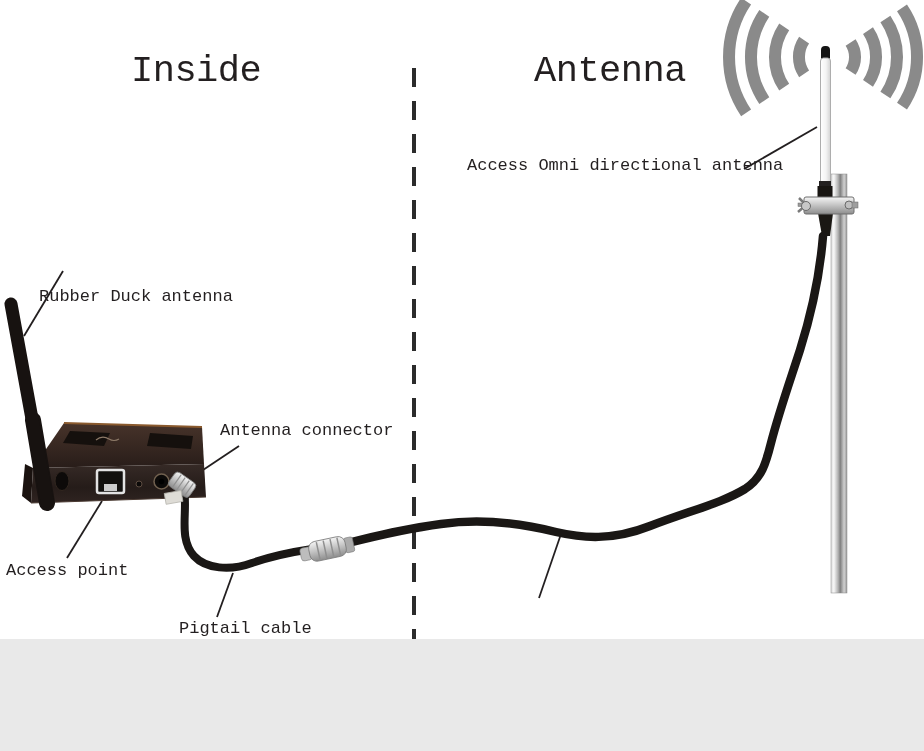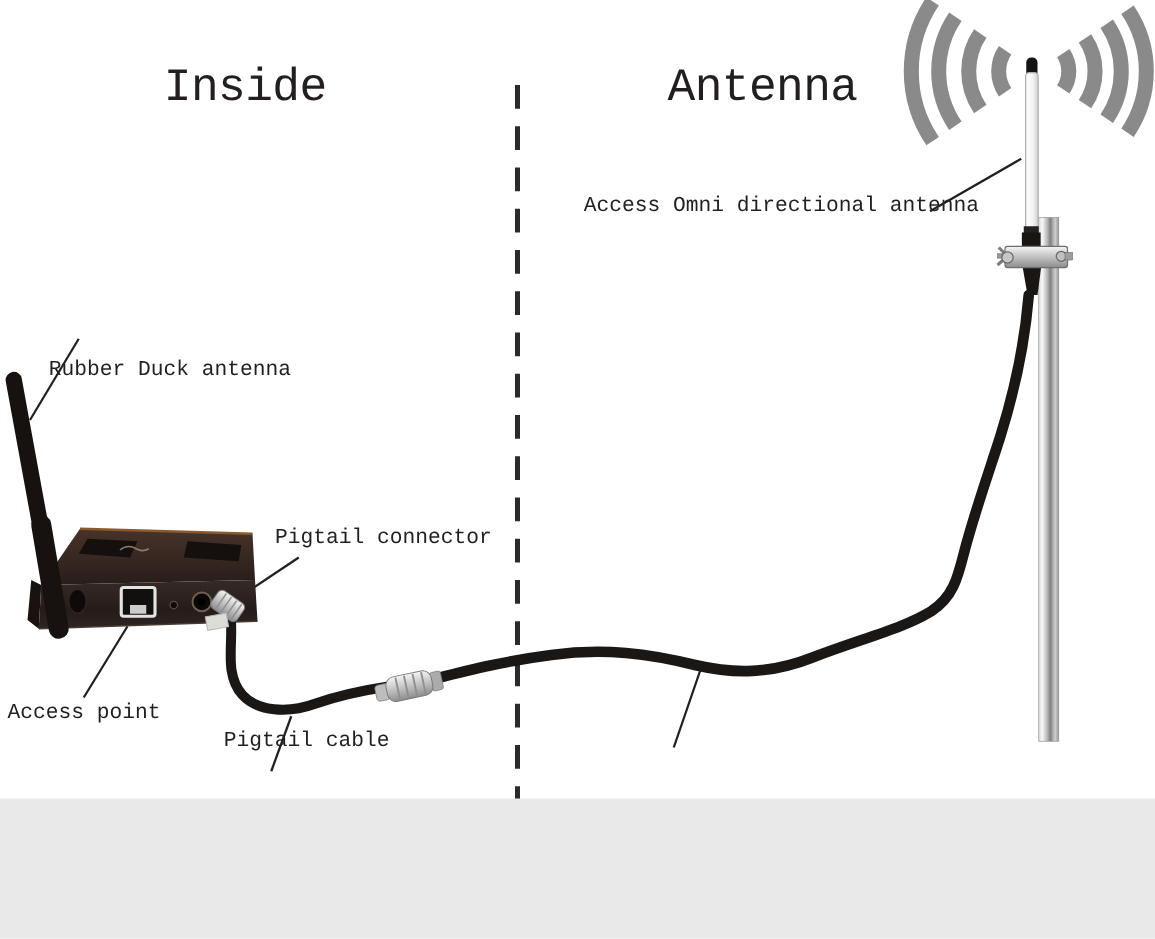--- a/index.html
+++ b/index.html
@@ -19,21 +19,21 @@
   }
   .lbl{
     position:absolute;font-size:17px;font-weight:400;color:var(--c-text);
     white-space:nowrap;
   }
   #title-inside{left:131px;top:50px;}
   #title-outside{left:534px;top:50px;}
   #lbl-rubber-duck{left:39px;top:247px;margin-top:40px;}
   #lbl-antenna-connector{left:220px;top:421px;}
   #lbl-access-point{left:6px;top:561px;}
-  #lbl-pigtail{left:179px;top:584px;}
+  #lbl-pigtail{left:179px;top:619px;}
   #lbl-feeder{left:486px;top:599px;}
   #lbl-omni{left:467px;top:156px;}
 </style>
 </head>
 <body>
 
 <div class="stage">
 
   <svg width="924" height="751" viewBox="0 0 924 751">
     <defs>
@@ -146,17 +146,17 @@
     <g>
       <path d="M33 420 L47 503" stroke="#171210" stroke-width="16" stroke-linecap="round" fill="none"></path>
       <path d="M11 304 L47 501" stroke="#171210" stroke-width="13" stroke-linecap="round" fill="none"></path>
     </g>
   </svg>
 
   <div class="title" id="title-inside">Inside</div>
   <div class="title" id="title-outside">Antenna</div>
 
   <div class="lbl" id="lbl-rubber-duck">Rubber Duck antenna</div>
-  <div class="lbl" id="lbl-antenna-connector">Pigtail connector</div>
+  <div class="lbl" id="lbl-antenna-connector">Antenna connector</div>
   <div class="lbl" id="lbl-access-point">Access point</div>
   <div class="lbl" id="lbl-pigtail">Pigtail cable</div>
   <div class="lbl" id="lbl-omni">Access Omni directional antenna</div>
 </div>
 
 </body></html>

